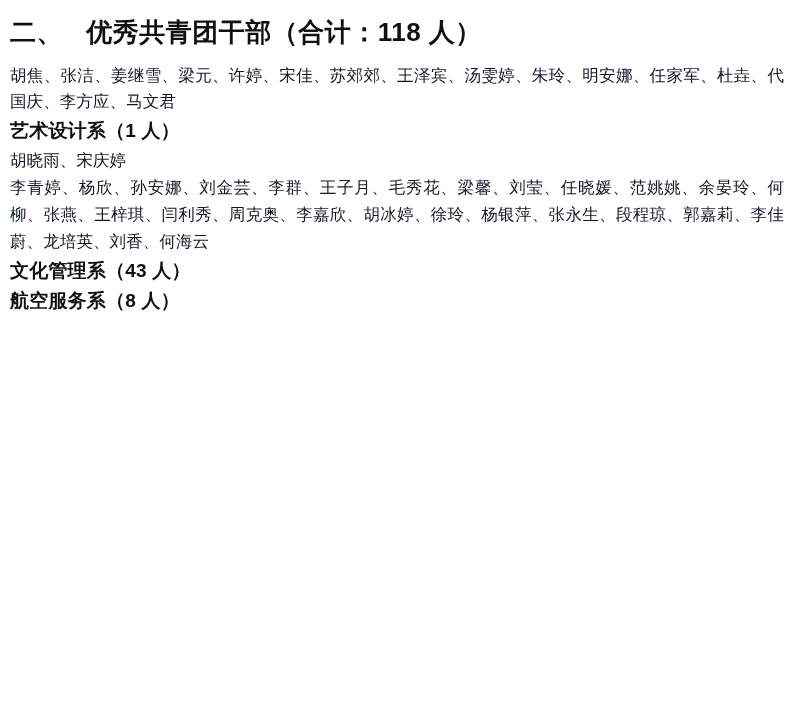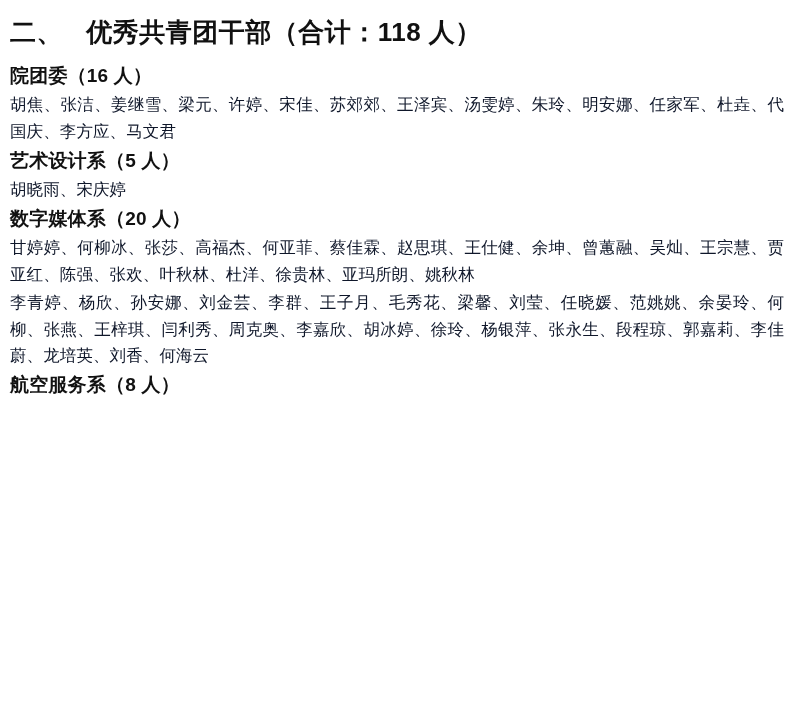--- a/index.html
+++ b/index.html
@@ -52,39 +52,35 @@
   }
 </style>
 </head>
 <body>
 
 <div class="page">
 
   <div class="doc-title">二、   优秀共青团干部（合计：118 人）</div>
 
   <div class="section">
-    <div class="section-heading">院团委（16 人）</div>
     <div class="section-names">胡焦、张洁、姜继雪、梁元、许婷、宋佳、苏郊郊、王泽宾、汤雯婷、朱玲、明安娜、任家军、杜垚、代国庆、李方应、马文君</div>
   </div>
 
 
   <div class="section">
-    <div class="section-heading">艺术设计系（5 人）</div>
+    <div class="section-heading">艺术设计系（1 人）</div>
     <div class="section-names">胡晓雨、宋庆婷</div>
   </div>
 
-  <div class="section">
-    <div class="section-heading">数字媒体系（20 人）</div>
-    <div class="section-names">甘婷婷、何柳冰、张莎、高福杰、何亚菲、蔡佳霖、赵思琪、王仕健、余坤、曾蕙融、吴灿、王宗慧、贾亚红、陈强、张欢、叶秋林、杜洋、徐贵林、亚玛所朗、姚秋林</div>
-  </div>
 
   <div class="section">
     <div class="section-names">李青婷、杨欣、孙安娜、刘金芸、李群、王子月、毛秀花、梁馨、刘莹、任晓媛、范姚姚、余晏玲、何柳、张燕、王梓琪、闫利秀、周克奥、李嘉欣、胡冰婷、徐玲、杨银萍、张永生、段程琼、郭嘉莉、李佳蔚、龙培英、刘香、何海云</div>
   </div>
 
   <div class="section">
+    <div class="section-heading">文化管理系（43 人）</div>
   </div>
 
   <div class="section">
     <div class="section-heading">航空服务系（8 人）</div>
   </div>
 
 </div>
 
 </body></html>

